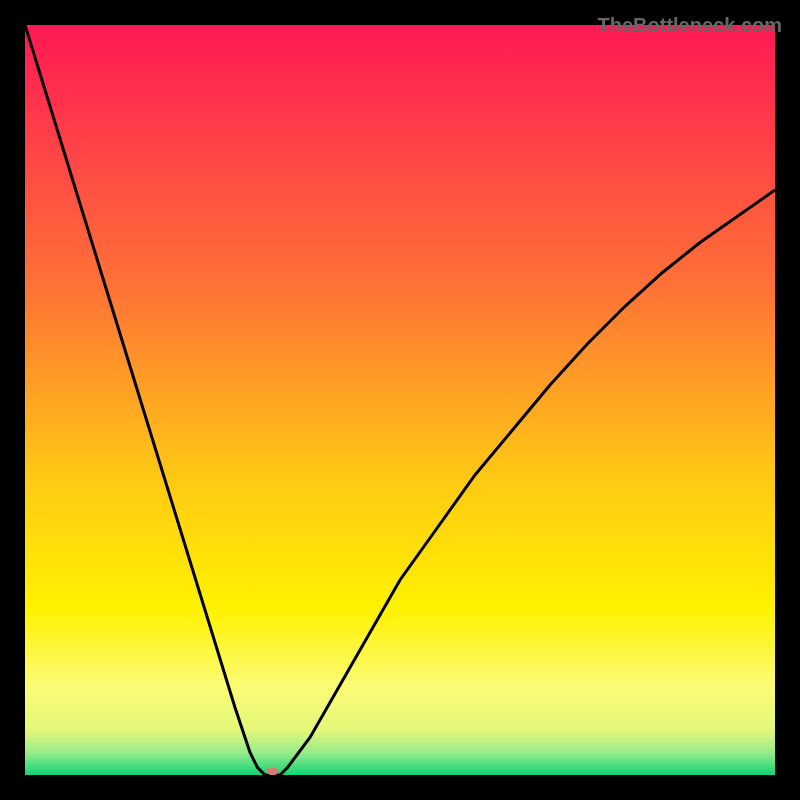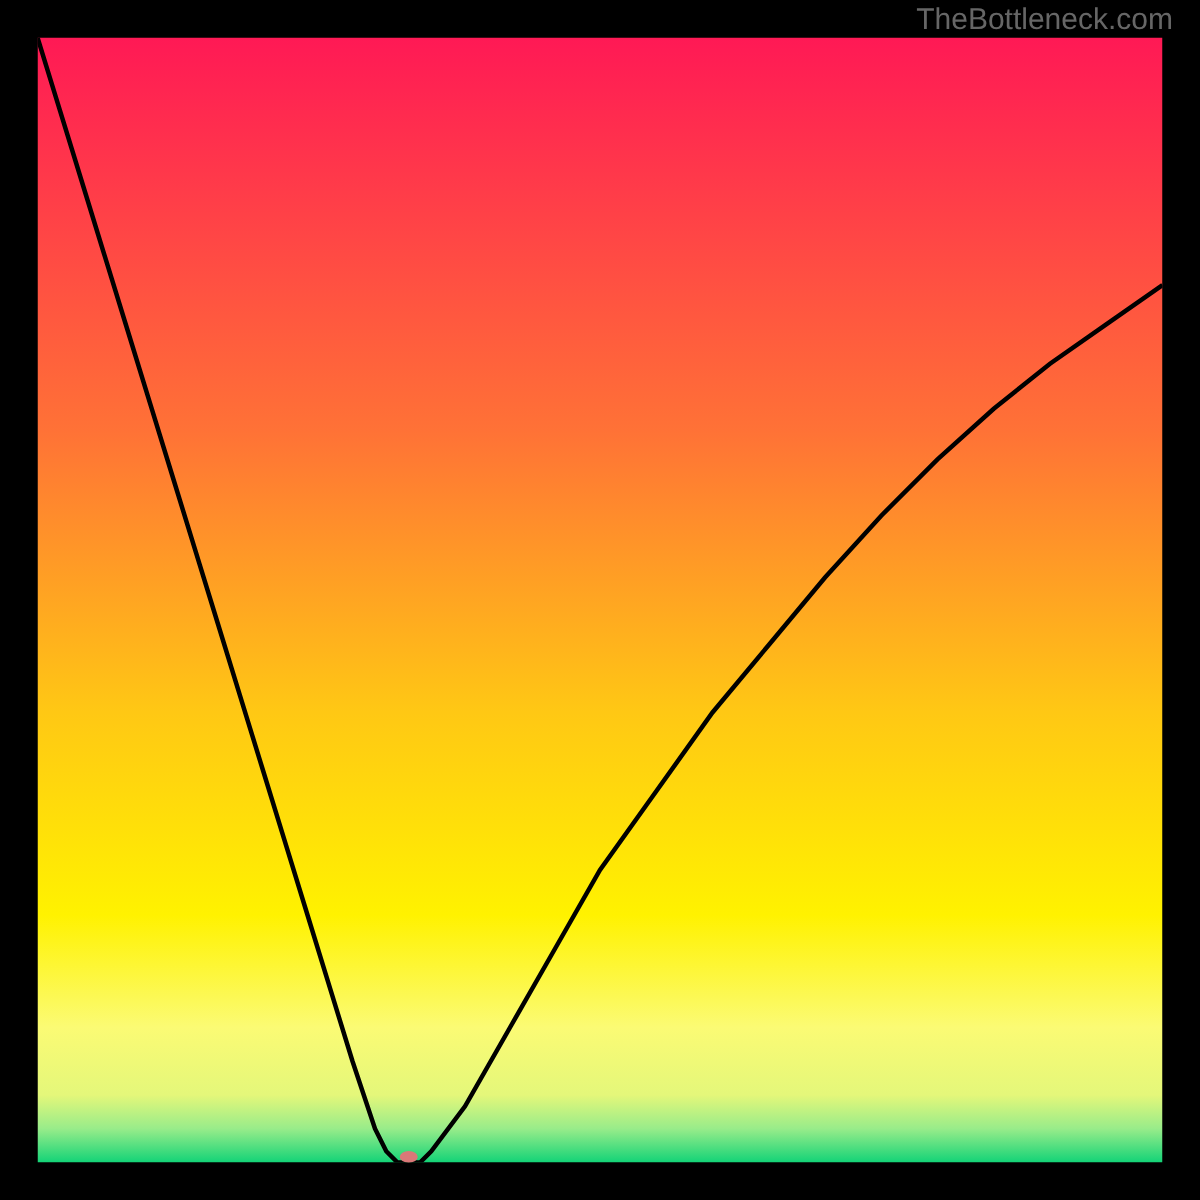--- a/index.html
+++ b/index.html
@@ -9,25 +9,25 @@
     }
     body {
       width: 800px;
       height: 800px;
       background: #000;
       position: relative;
       font-family: Arial, sans-serif;
     }
     .watermark {
       position: absolute;
-      top: 2px;
+      top: 14px;
       right: 18px;
       color: #666;
       font-size: 20px;
-      font-weight: normal;
+      font-weight: bold;
       z-index: 10;
     }
     .chart-area {
       position: absolute;
       top: 25px;
       left: 25px;
       width: 750px;
       height: 750px;
     }
     svg {

